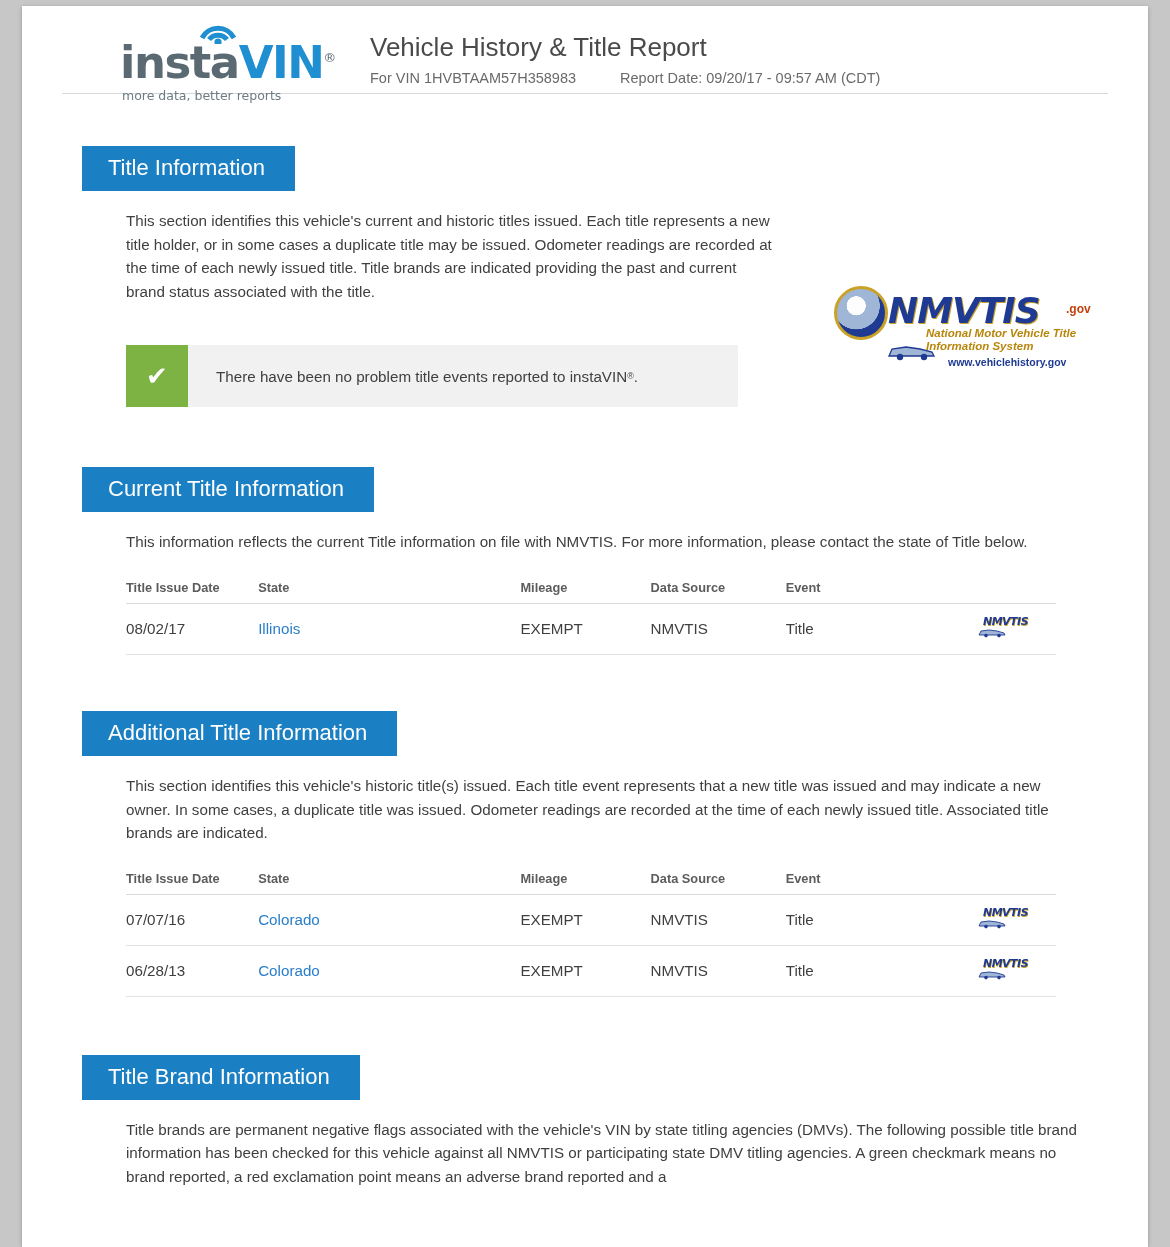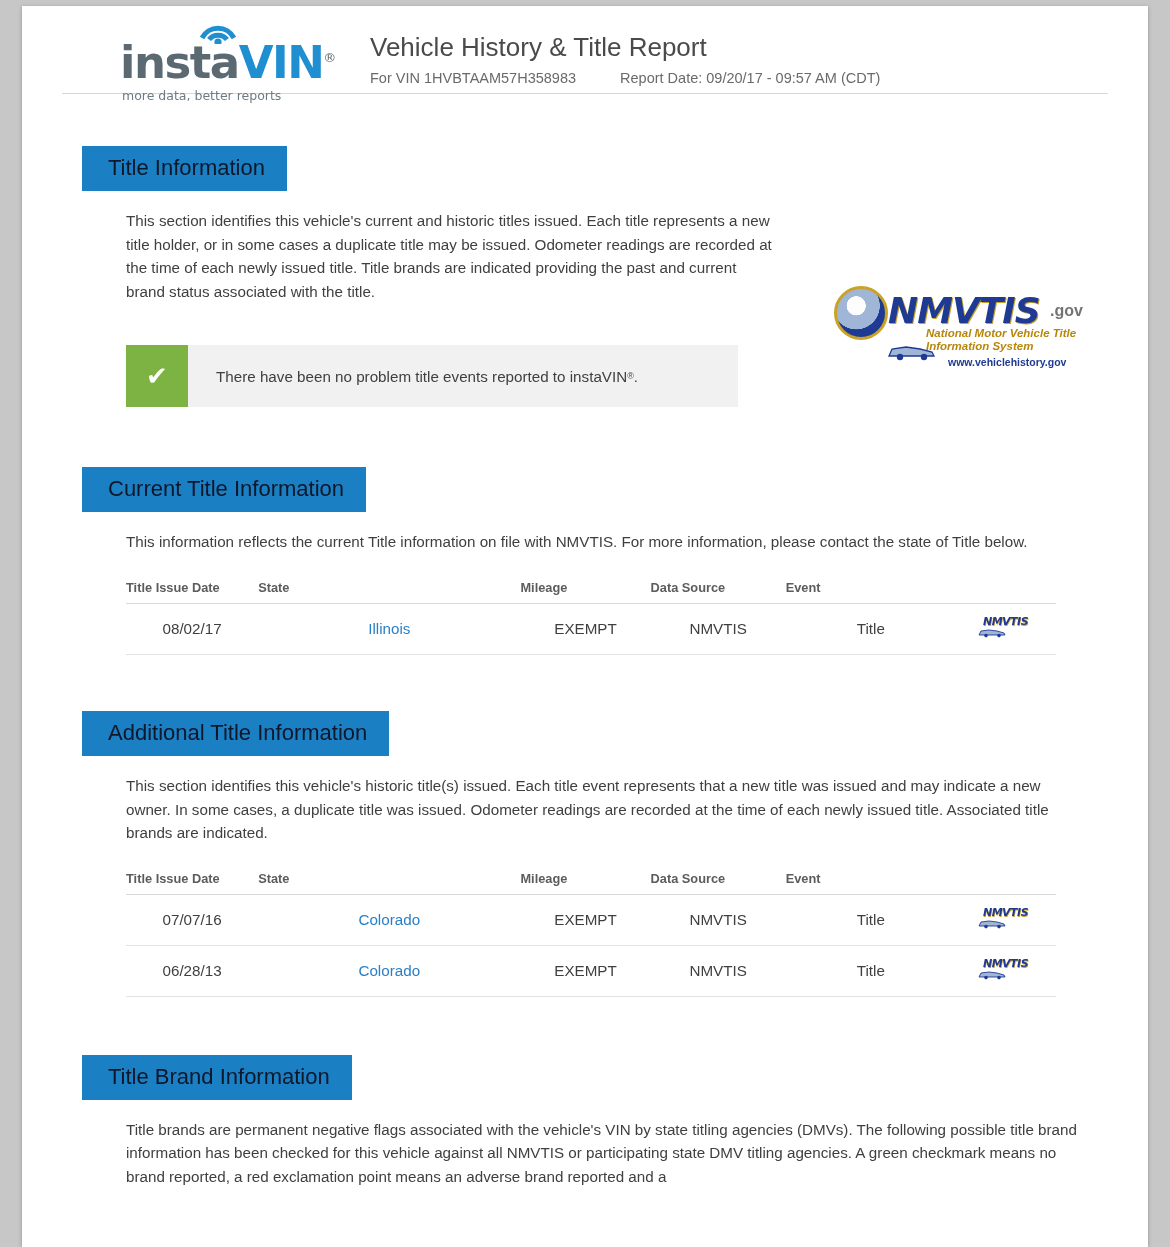--- a/index.html
+++ b/index.html
@@ -92,23 +92,23 @@
     color: #6a6a6a;
   }
   .report-sub .gap { display: inline-block; width: 44px; }
 
   
   .body { position: relative; padding: 0 40px; }
 
   .section-tab {
     display: inline-block;
     background: #1b7fc3;
-    color: #0f172a;
+    color: #ffffff;
     font-size: 22px;
-    padding: 10px 22px 12px 26px;
+    padding: 10px 30px 12px 26px;
     margin-left: 20px;
     line-height: 1.05;
   }
   .sec-title { margin-top: 52px; }
   .sec-current { margin-top: 60px; }
   .sec-additional { margin-top: 56px; }
   .sec-brand { margin-top: 58px; }
 
   p.para {
     margin: 18px 0 0 64px;
@@ -133,24 +133,24 @@
     font-size: 36px;
     color: #1f3a93;
     letter-spacing: -1px;
     position: absolute;
     left: 58px;
     top: 6px;
     text-shadow: 1px 1px 0 #c9a227;
   }
   .nmvtis-gov {
     position: absolute;
-    left: 220px;
+    left: 236px;
     top: 18px;
-    font-size: 16px;
-    color: #737373;
+    font-size: 12px;
+    color: #c2410c;
     font-weight: bold;
   }
   .nmvtis-sub {
     position: absolute;
     left: 96px;
     top: 43px;
     font-size: 11.5px;
     font-weight: bold;
     color: #b8860b;
     font-style: italic;
@@ -219,21 +219,20 @@
     color: #5c5c5c;
     padding: 0 0 8px 0;
     border-bottom: 1px solid #d9d9d9;
   }
   table.titles td {
     font-size: 15.2px;
     color: #3f3f3f;
     padding: 11px 0 12px 0;
     border-bottom: 1px solid #e2e2e2;
     vertical-align: middle;
-    text-align: center;
   }
   table.titles td.state a {
     color: #2a7fc9;
     text-decoration: none;
     margin-top: 20px;
   }
   .col-date  { width: 132px; }
   .col-state { width: 262px; }
   .col-mile  { width: 130px; }
   .col-src   { width: 135px; }

